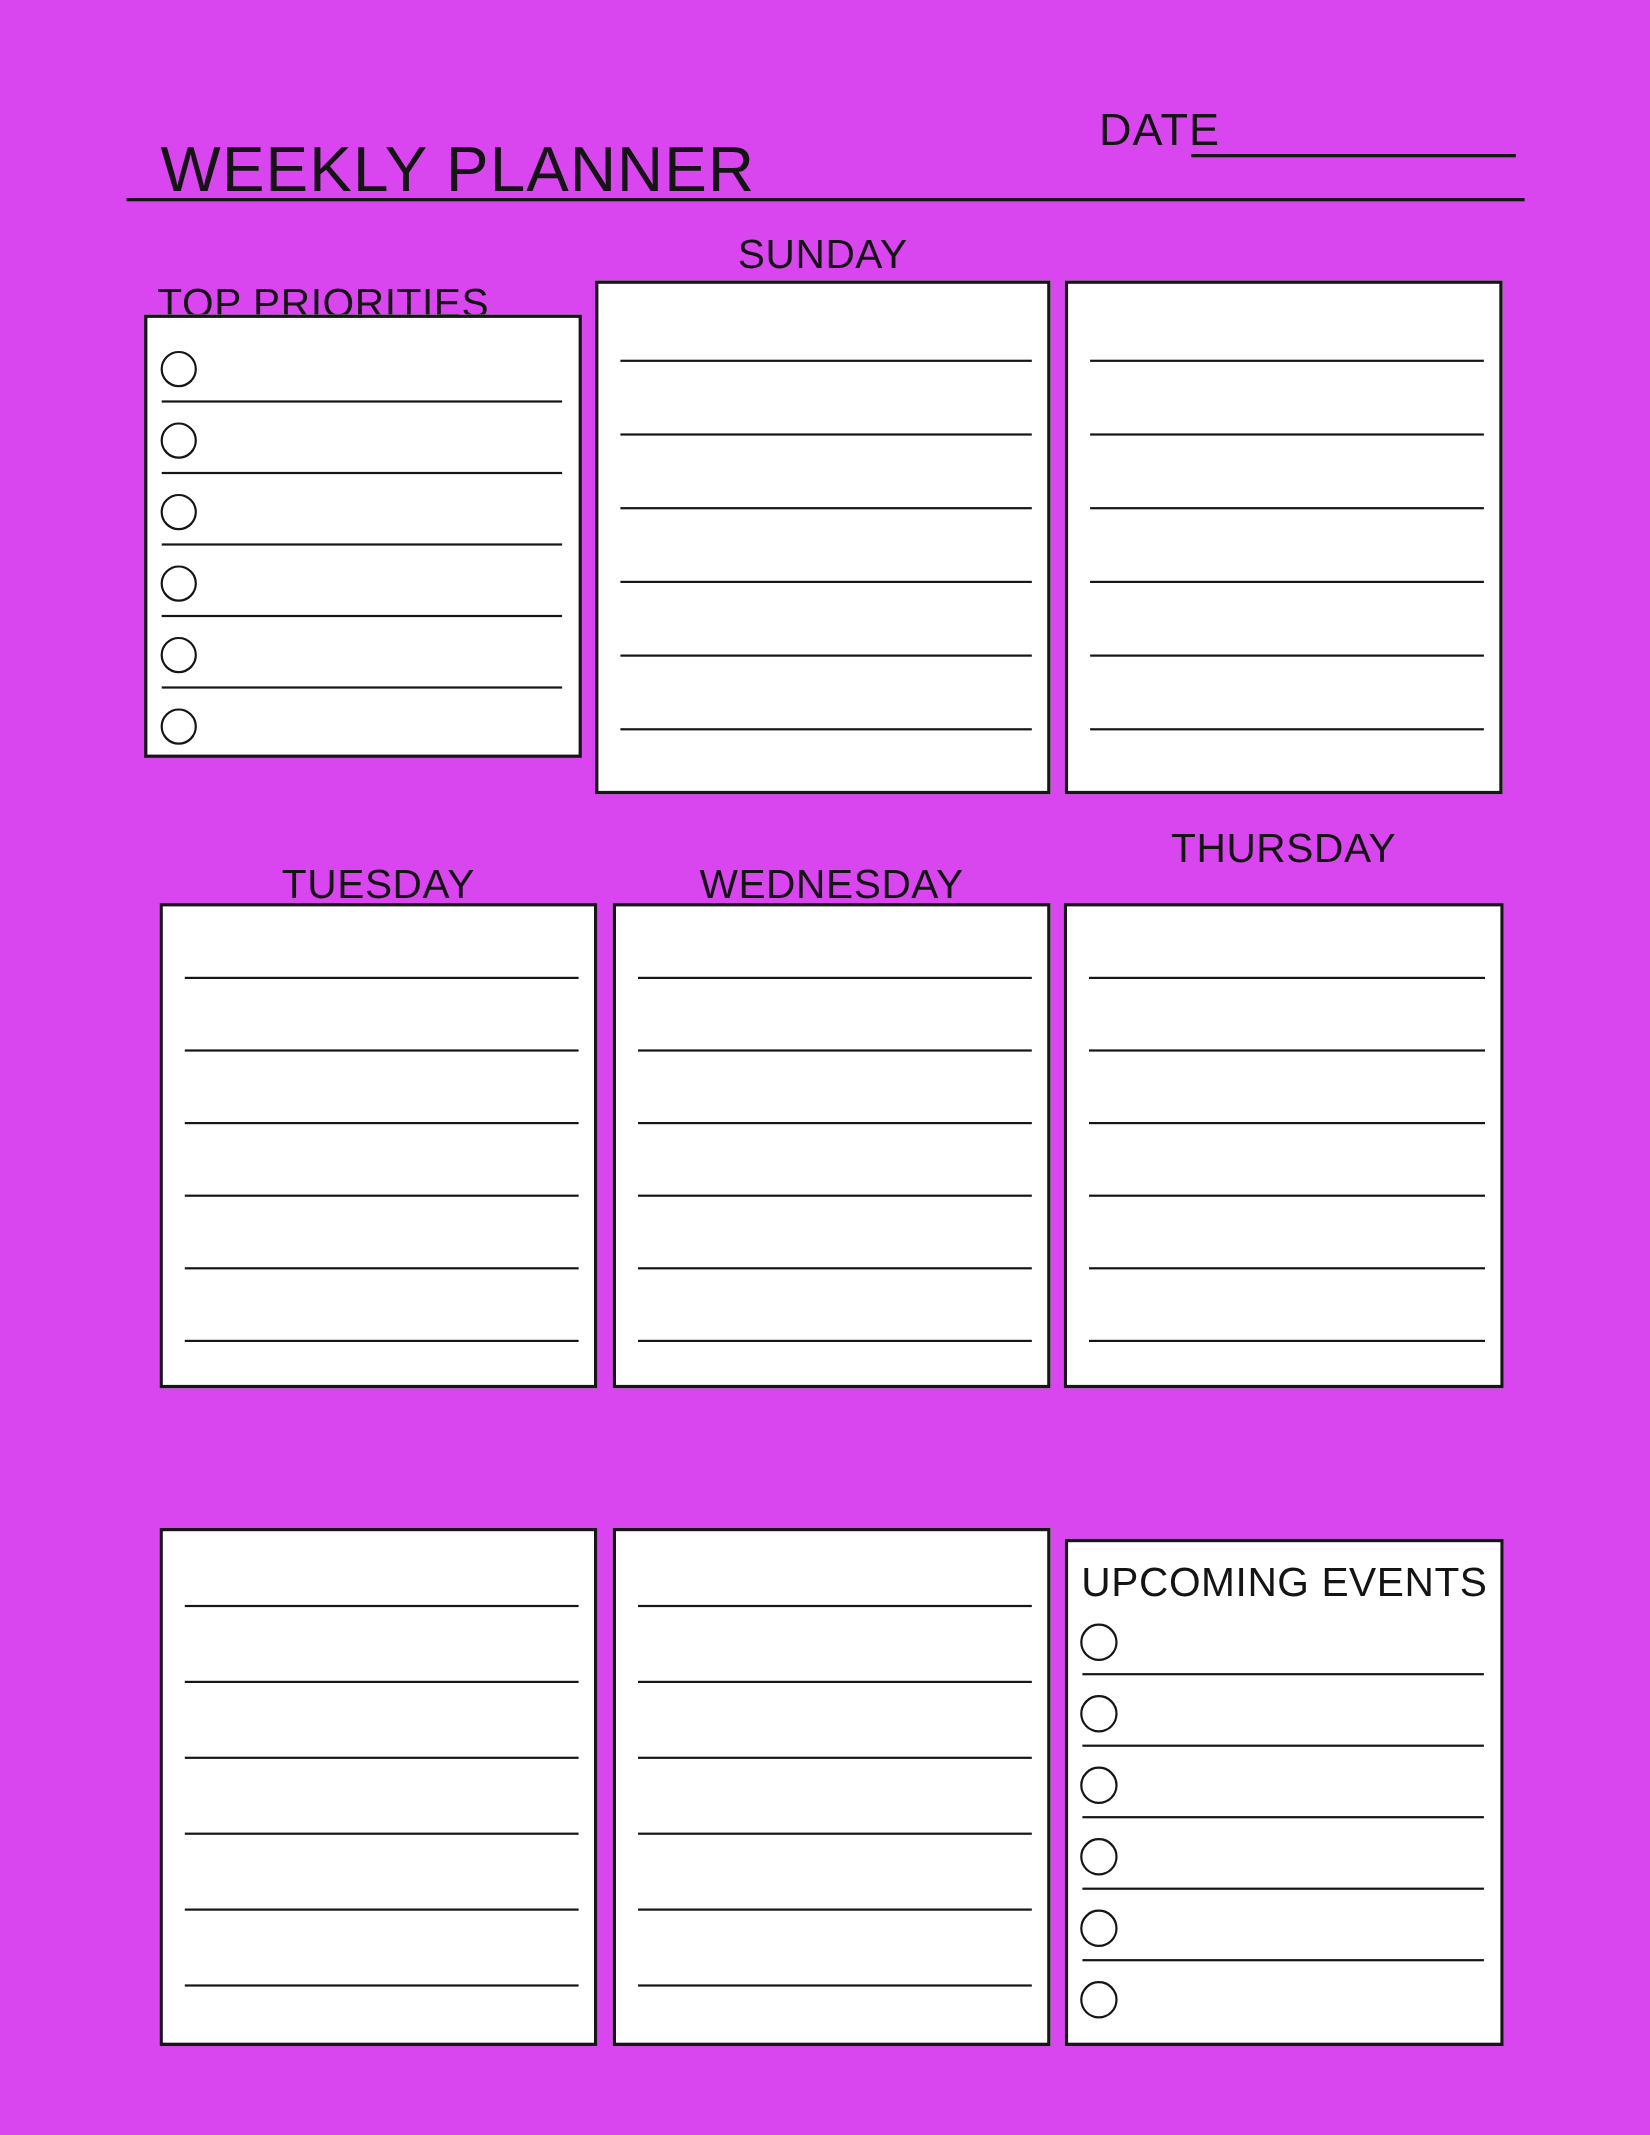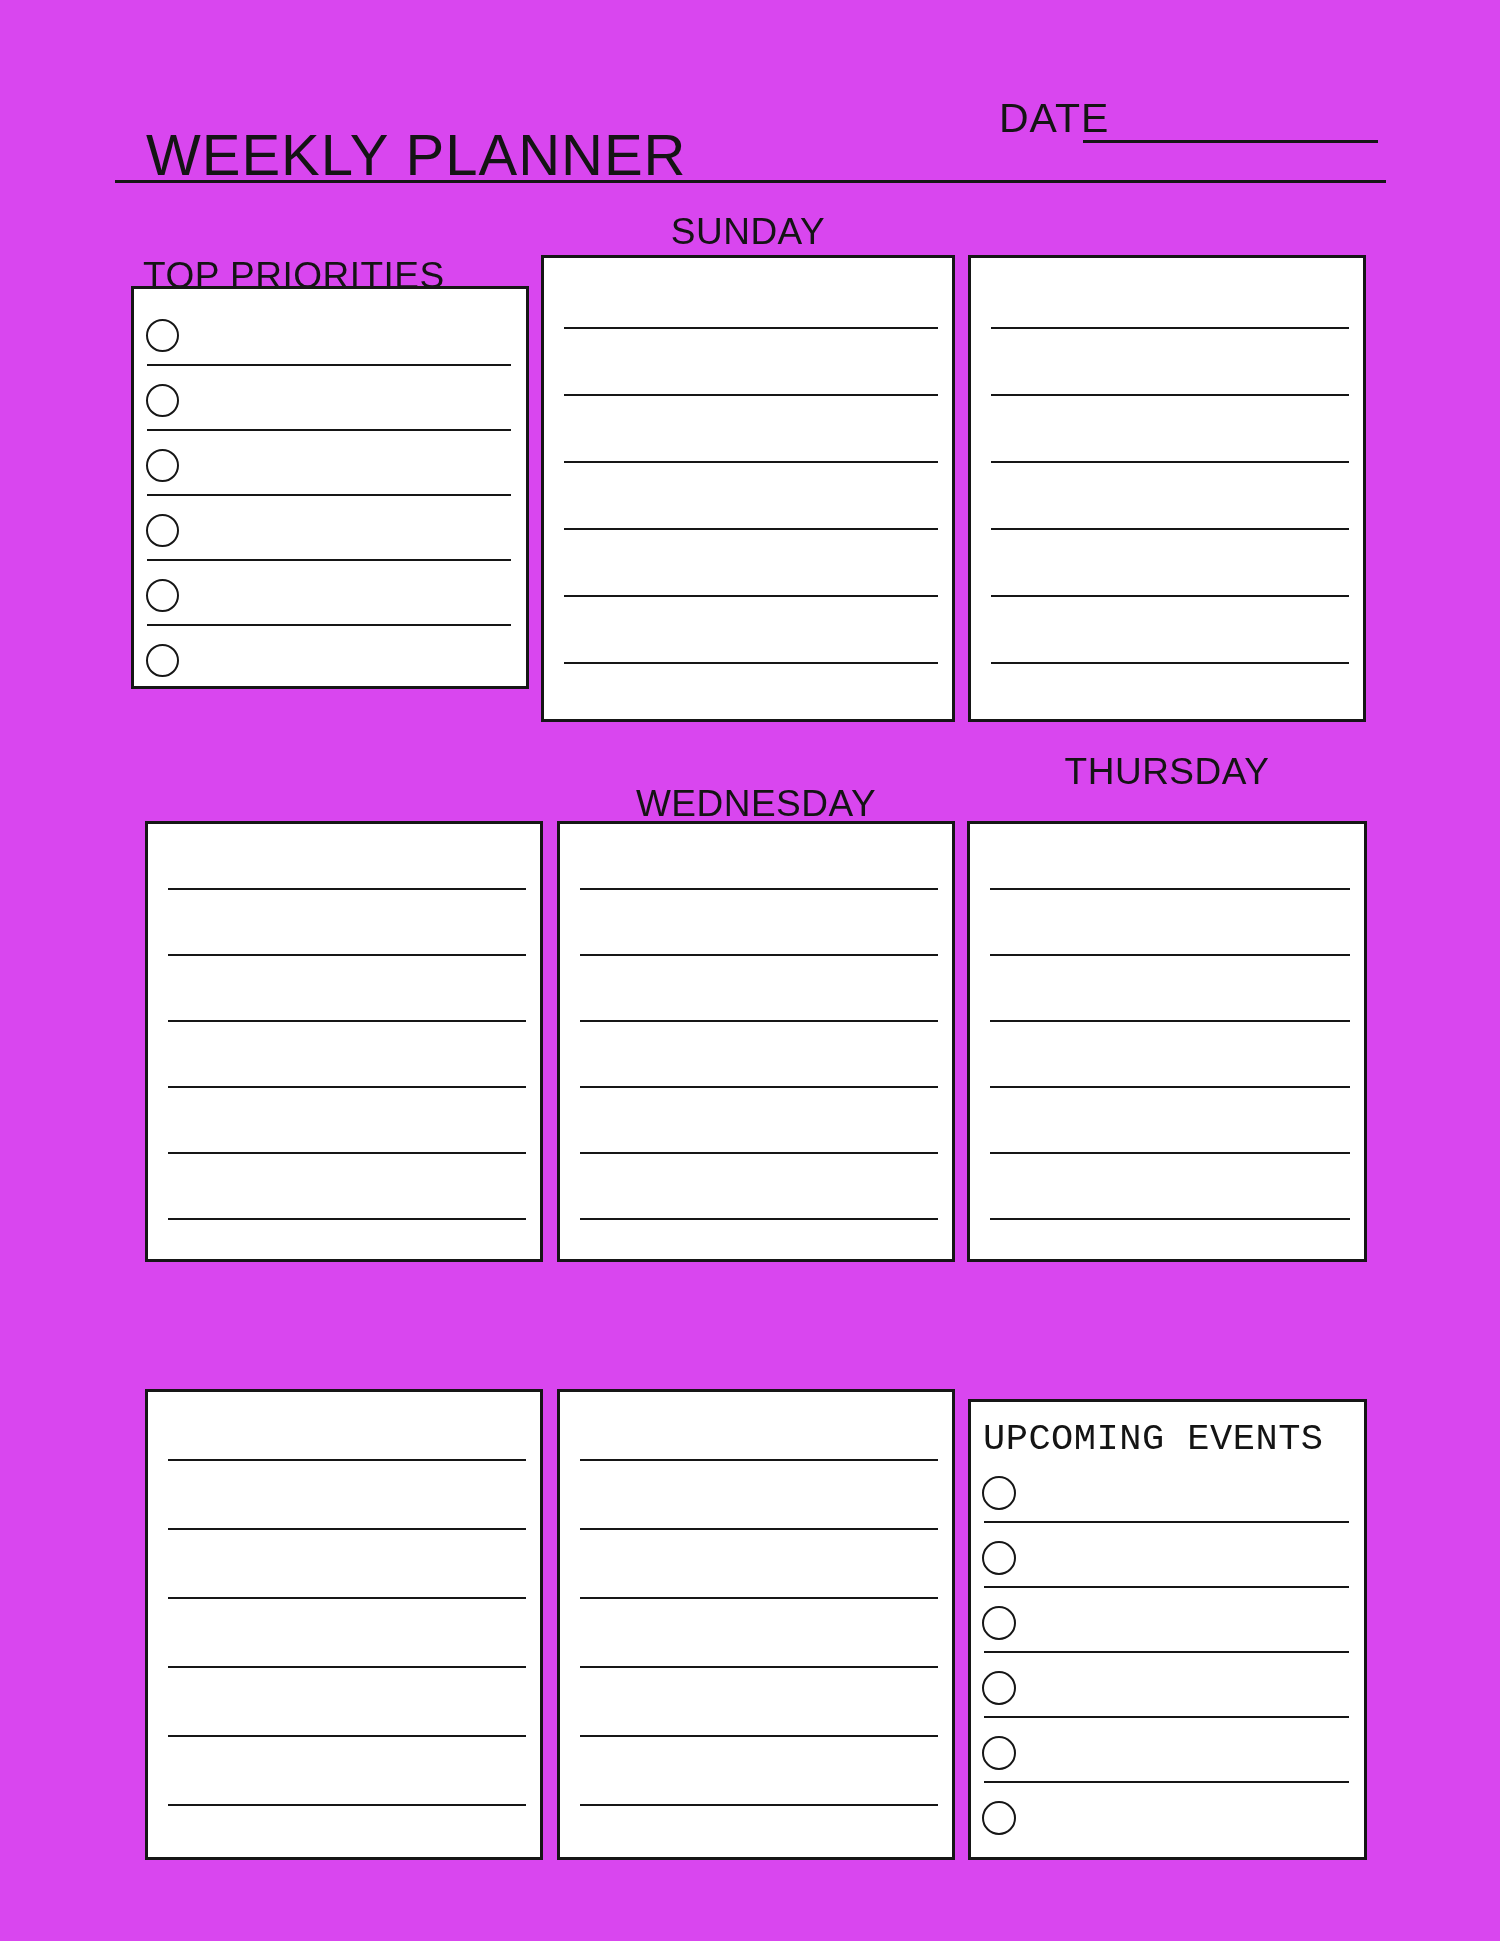--- a/index.html
+++ b/index.html
@@ -58,38 +58,39 @@
   .citem { position:relative; height:65px; }
   .citem .circle {
     position:absolute; left:12px; top:9px; width:29px; height:29px;
     border:2.5px solid #161616; border-radius:50%; background:#fff;
   }
   .citem .cline { position:absolute; left:13px; right:15px; top:54px; border-top:2.5px solid #161616; }
   .citem:last-child .cline { display:none; }
 
   .ue-title {
     margin:14px 0 0 12px; font-size:37px; font-weight:300; letter-spacing:0.5px;
-    line-height:46px; white-space:nowrap;font-family:Liberation Mono, monospace;
+    line-height:46px; white-space:nowrap;
   }
   .ev-items { margin-top:6px; }
   .ev-items .citem .circle { left:11px; top:8px; width:30px; height:30px; }
   .ev-items .citem .cline { top:53px; }
 </style>
 </head>
 <body>
 
 <div class="page">
 
   <h1 class="main-title">WEEKLY PLANNER</h1>
   <span class="date-label">DATE</span>
   <div class="date-line"></div>
   <div class="top-rule"></div>
 
   <div class="sec-title t-top-priorities">TOP PRIORITIES</div>
   <div class="sec-title centered t-sunday">SUNDAY</div>
+  <div class="sec-title centered t-tuesday">TUESDAY</div>
   <div class="sec-title centered t-wednesday">WEDNESDAY</div>
   <div class="sec-title centered t-thursday">THURSDAY</div>
 
   <div class="box b-top-priorities">
     <div>
       <div class="citem">
         <div class="circle"></div>
         <div class="cline"></div>
       </div>
     <div class="citem">

